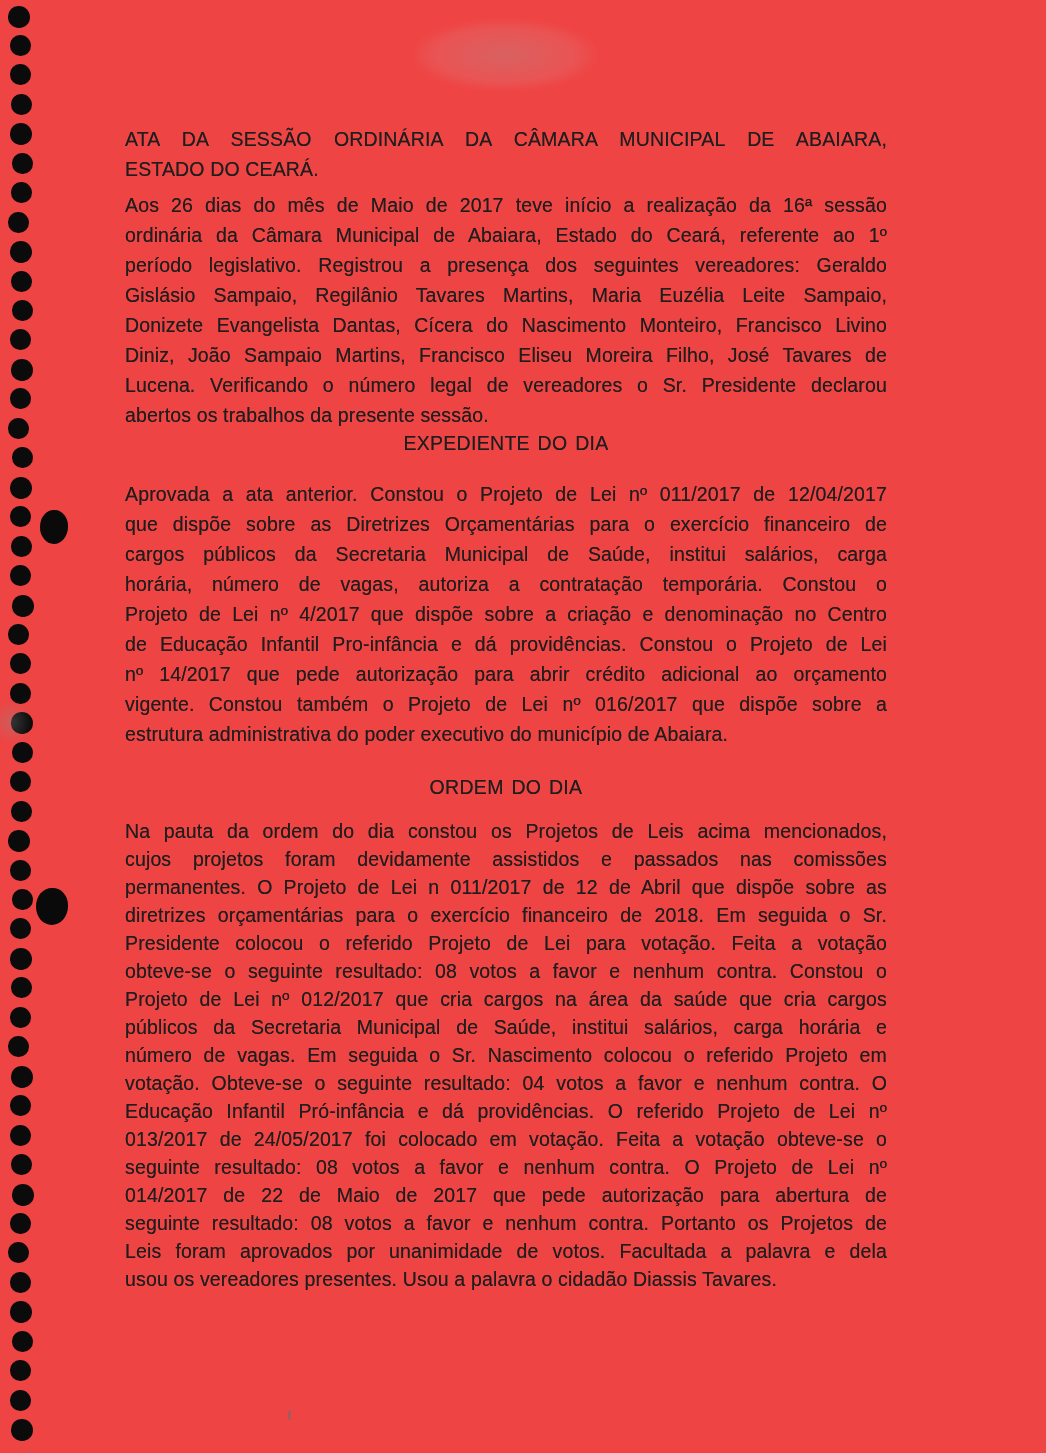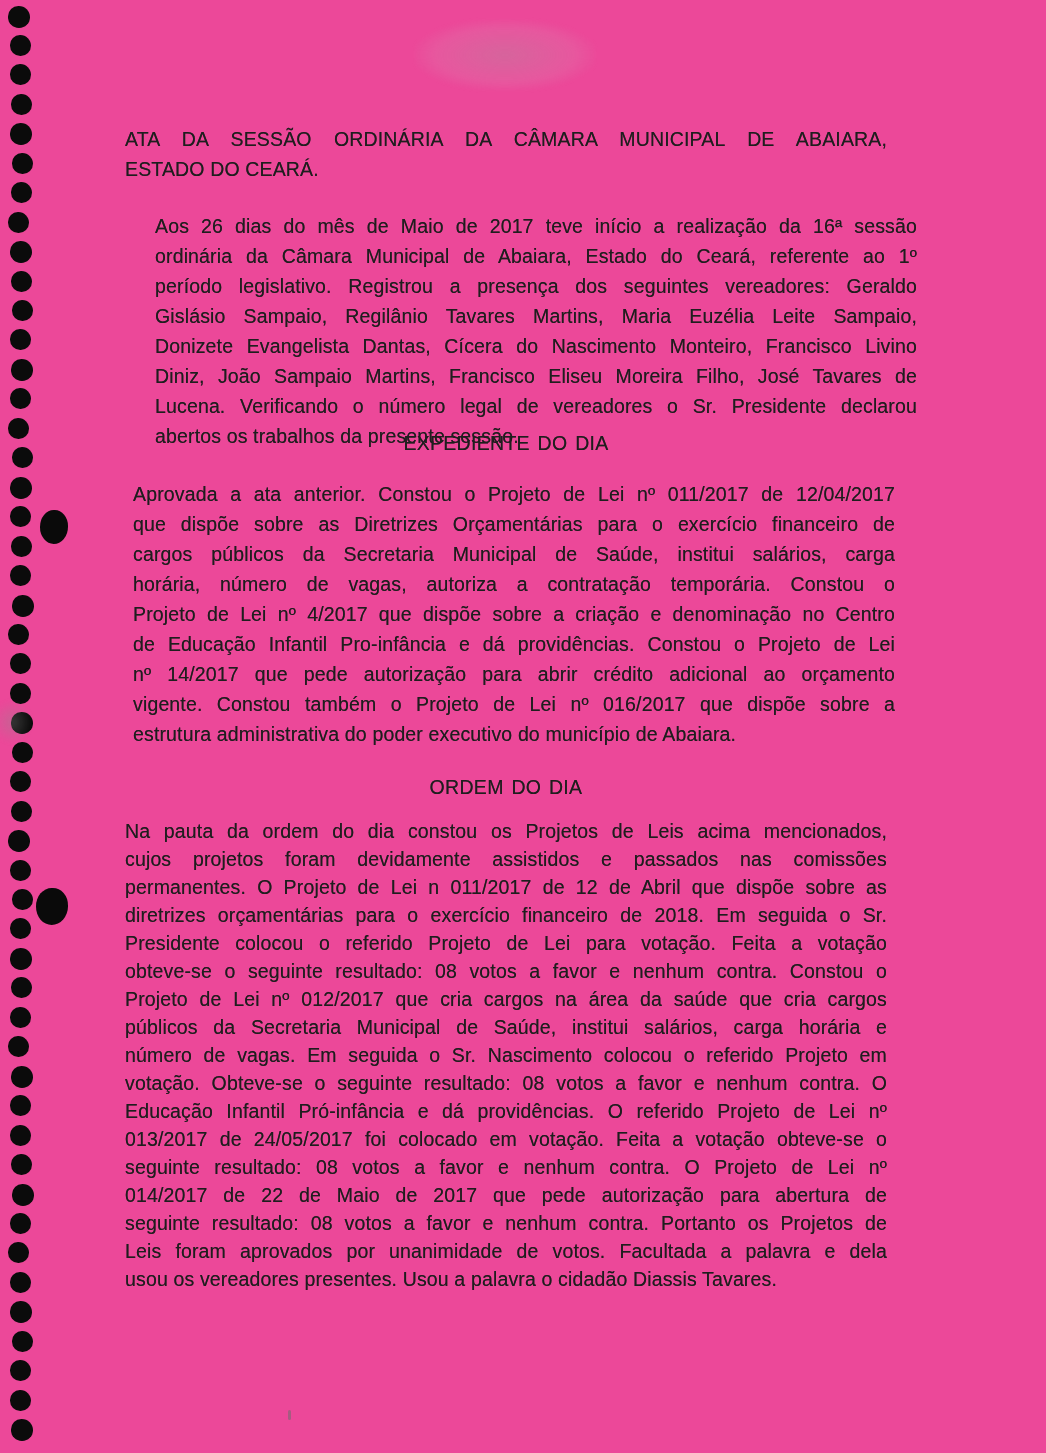--- a/index.html
+++ b/index.html
@@ -1,20 +1,20 @@
 <!DOCTYPE html>
 <html><head>
 <meta charset="utf-8">
 <style>
   html, body { margin: 0; padding: 0; background: #ffffff; }
   .page {
     position: relative;
     width: 1046px;
     height: 1453px;
-    background: #ec4899;
+    background: #ef4444;
     overflow: hidden;
     font-family: "Liberation Sans", sans-serif;
     color: #1e1e1e;
   }
   
   .holes { position: absolute; left: 0; top: 0; width: 80px; height: 100%; }
   .hole {
     position: absolute;
     width: 21px; height: 21px;
     background: #0b0b0b;
@@ -43,22 +43,22 @@
   
   .tblock {
     position: absolute;
     left: 125px;
     width: 762px;
     font-size: 19.5px;
     letter-spacing: 0.15px;
     text-shadow: 0 0 0.6px rgba(25,25,25,0.65);
   }
   .title-block { top: 124px; line-height: 30px; }
-  .para-1 { top: 211px; line-height: 30px; margin-left: 30px; }
-  .para-2 { top: 479px; line-height: 30px; margin-left: 8px; }
+  .para-1 { top: 190px; line-height: 30px; }
+  .para-2 { top: 479px; line-height: 30px; }
   .para-3 { top: 817px; line-height: 28px; }
   .heading { position: absolute; left: 125px; width: 762px; text-align: center;
     font-size: 19.5px; letter-spacing: 0.3px; word-spacing: 2px;
     text-shadow: 0 0 0.6px rgba(25,25,25,0.65); }
   .heading-1 { top: 432px; }
   .heading-2 { top: 776px; }
   .tline { text-align: justify; text-align-last: justify; }
   .tline.tlast { text-align-last: left; }
 </style>
 </head>
@@ -160,21 +160,21 @@
   <div class="tblock para-3">
       <div class="tline">Na pauta da ordem do dia constou os Projetos de Leis acima mencionados,</div>
       <div class="tline">cujos projetos foram devidamente assistidos e passados nas comissões</div>
       <div class="tline">permanentes. O Projeto de Lei n 011/2017 de 12 de Abril que dispõe sobre as</div>
       <div class="tline">diretrizes orçamentárias para o exercício financeiro de 2018. Em seguida o Sr.</div>
       <div class="tline">Presidente colocou o referido Projeto de Lei para votação. Feita a votação</div>
       <div class="tline">obteve-se o seguinte resultado: 08 votos a favor e nenhum contra. Constou o</div>
       <div class="tline">Projeto de Lei nº 012/2017 que cria cargos na área da saúde que cria cargos</div>
       <div class="tline">públicos da Secretaria Municipal de Saúde, institui salários, carga horária e</div>
       <div class="tline">número de vagas. Em seguida o Sr. Nascimento colocou o referido Projeto em</div>
-      <div class="tline">votação. Obteve-se o seguinte resultado: 08 votos a favor e nenhum contra. O</div>
+      <div class="tline">votação. Obteve-se o seguinte resultado: 04 votos a favor e nenhum contra. O</div>
       <div class="tline">Educação Infantil Pró-infância e dá providências. O referido Projeto de Lei nº</div>
       <div class="tline">013/2017 de 24/05/2017 foi colocado em votação. Feita a votação obteve-se o</div>
       <div class="tline">seguinte resultado: 08 votos a favor e nenhum contra. O Projeto de Lei nº</div>
       <div class="tline">014/2017 de 22 de Maio de 2017 que pede autorização para abertura de</div>
       <div class="tline">seguinte resultado: 08 votos a favor e nenhum contra. Portanto os Projetos de</div>
       <div class="tline">Leis foram aprovados por unanimidade de votos. Facultada a palavra e dela</div>
       <div class="tline tlast">usou os vereadores presentes. Usou a palavra o cidadão Diassis Tavares.</div>
     </div>
 
 </div>

